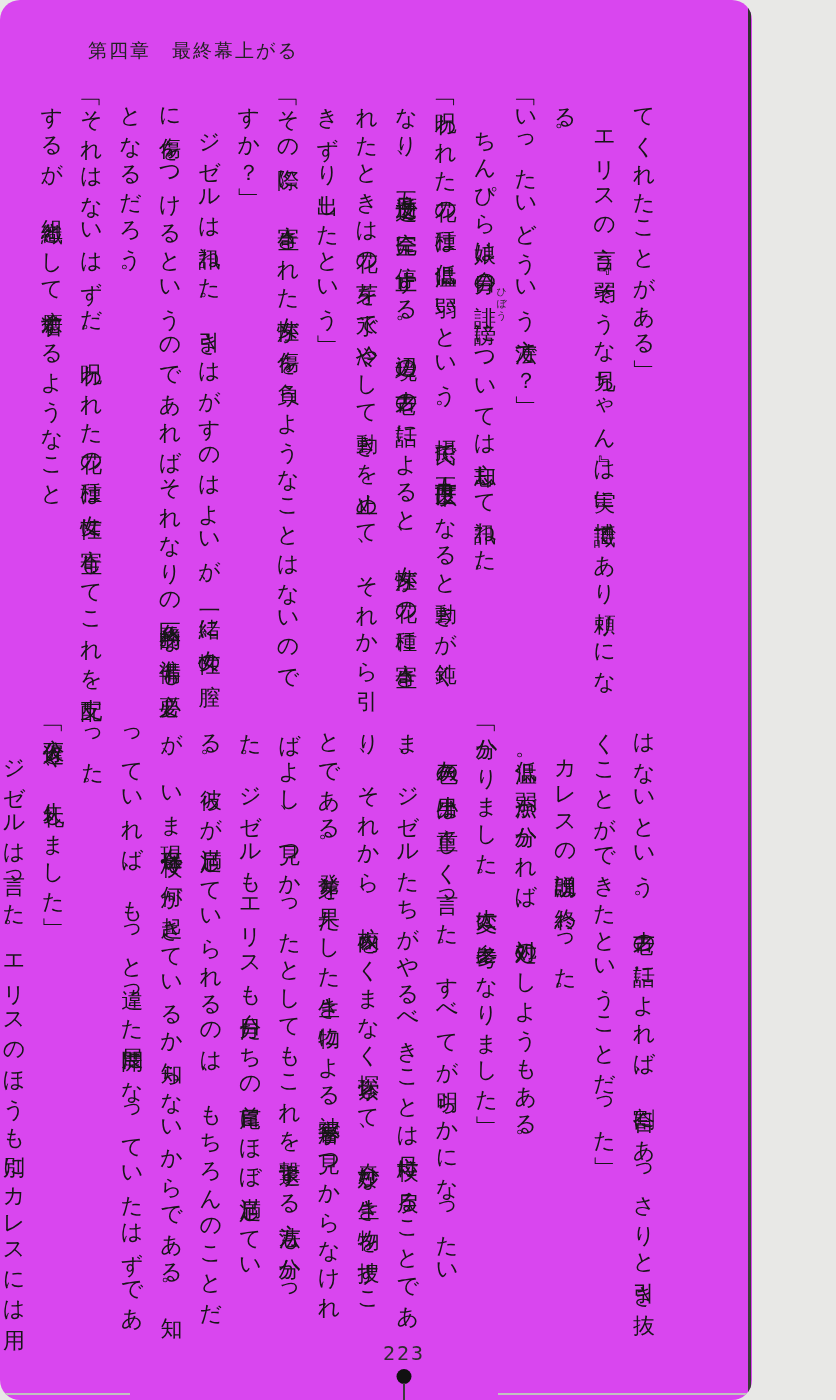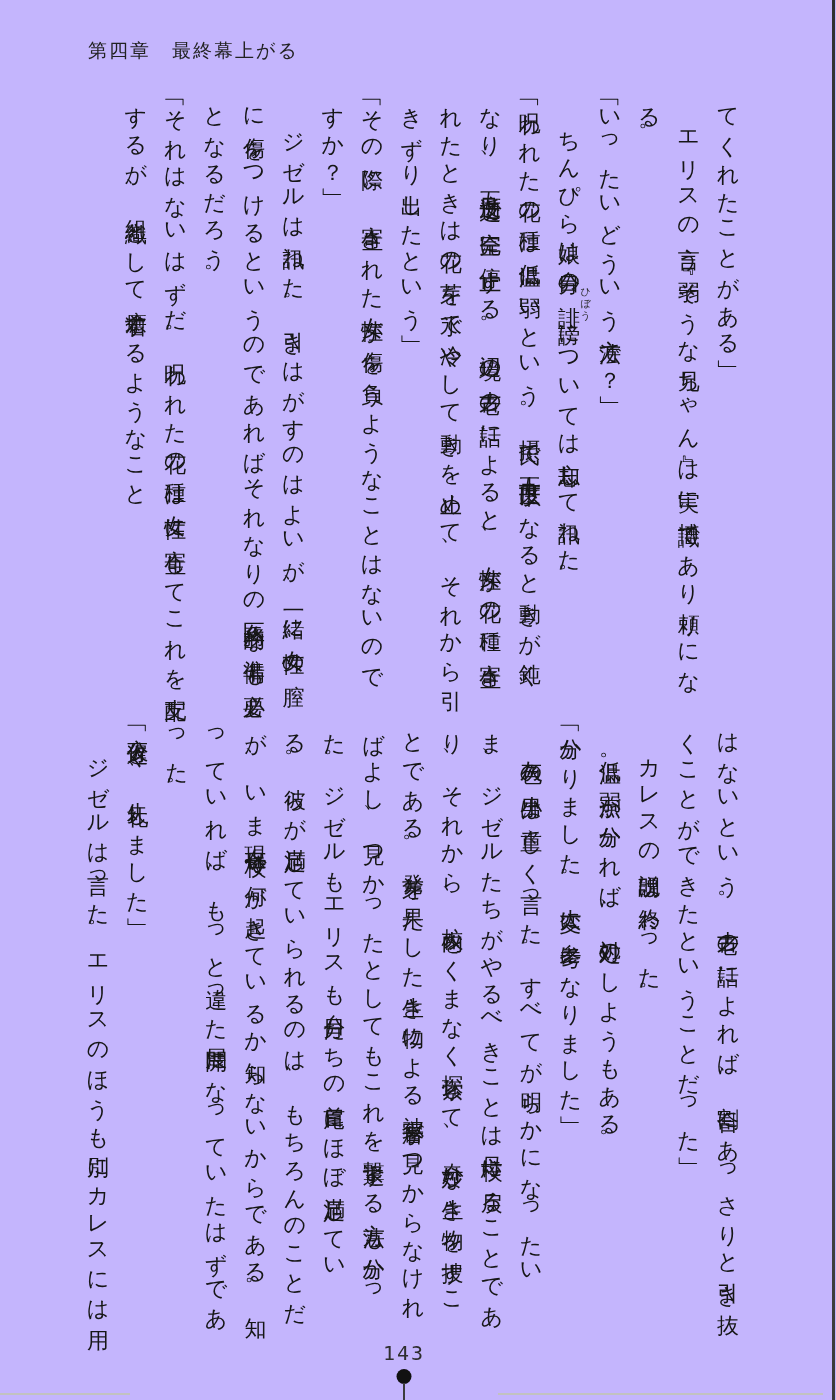--- a/index.html
+++ b/index.html
@@ -2,26 +2,27 @@
 <html lang="ja"><head>
 <meta charset="utf-8">
 <style>
   html, body {
     margin: 0;
     padding: 0;
     background: #e8e8e6;
   }
   #page {
     position: relative;
-    width: 836px;
+    width: 752px;
     height: 1400px;
-    background: #c4b5fd;
+    background: #d946ef;
     overflow: hidden;
     font-family: "Liberation Serif", serif;
     color: #1c1c1c;
+    border-radius: 20px;
   }
   
   .running-head {
     position: absolute;
     left: 88px;
     top: 38px;
     font-size: 19px;
     letter-spacing: 2px;
     color: #222;
     white-space: nowrap;
@@ -129,21 +130,21 @@
   <div id="bottom-block" class="vblock">
       <p>はないという。古老の話によれば、割合にあっさりと引き抜くことができたということだった」</p>
       <p>　カレスの説明は終わった。</p>
       <p>　低温。弱点が分かれば、対処のしようもある。</p>
       <p>「分かりました。大変に参考になりました」</p>
       <p>　灰色の小男は重々しく言った。すべてが明らかになったいま、ジゼルたちがやるべきことは母校に戻ることであり、それから、校内をくまなく探索して、奇妙な生き物を捜すことである。発芽を果たした生き物による被害者が見つからなければよし、見つかったとしてもこれを撃退する方法も分かった。ジゼルもエリスも自分たちの首尾にほぼ満足している。彼らが満足していられるのは、もちろんのことだが、いま現在母校で何が起きているか知らないからである。知っていれば、もっと違った展開になっていたはずであった。</p>
       <p>「夜分遅く、失礼しました」</p>
       <p>　ジゼルは言った。エリスのほうも別にカレスには用</p>
     </div>
 
-  <div class="page-number">143</div>
+  <div class="page-number">223</div>
 
   <div class="reg-dot"></div>
   <div class="reg-tail"></div>
 
   <div class="scan-edge-right"></div>
   <div class="scan-line-bottom-left"></div>
   <div class="scan-line-bottom-right"></div>
 
 </div>
 

